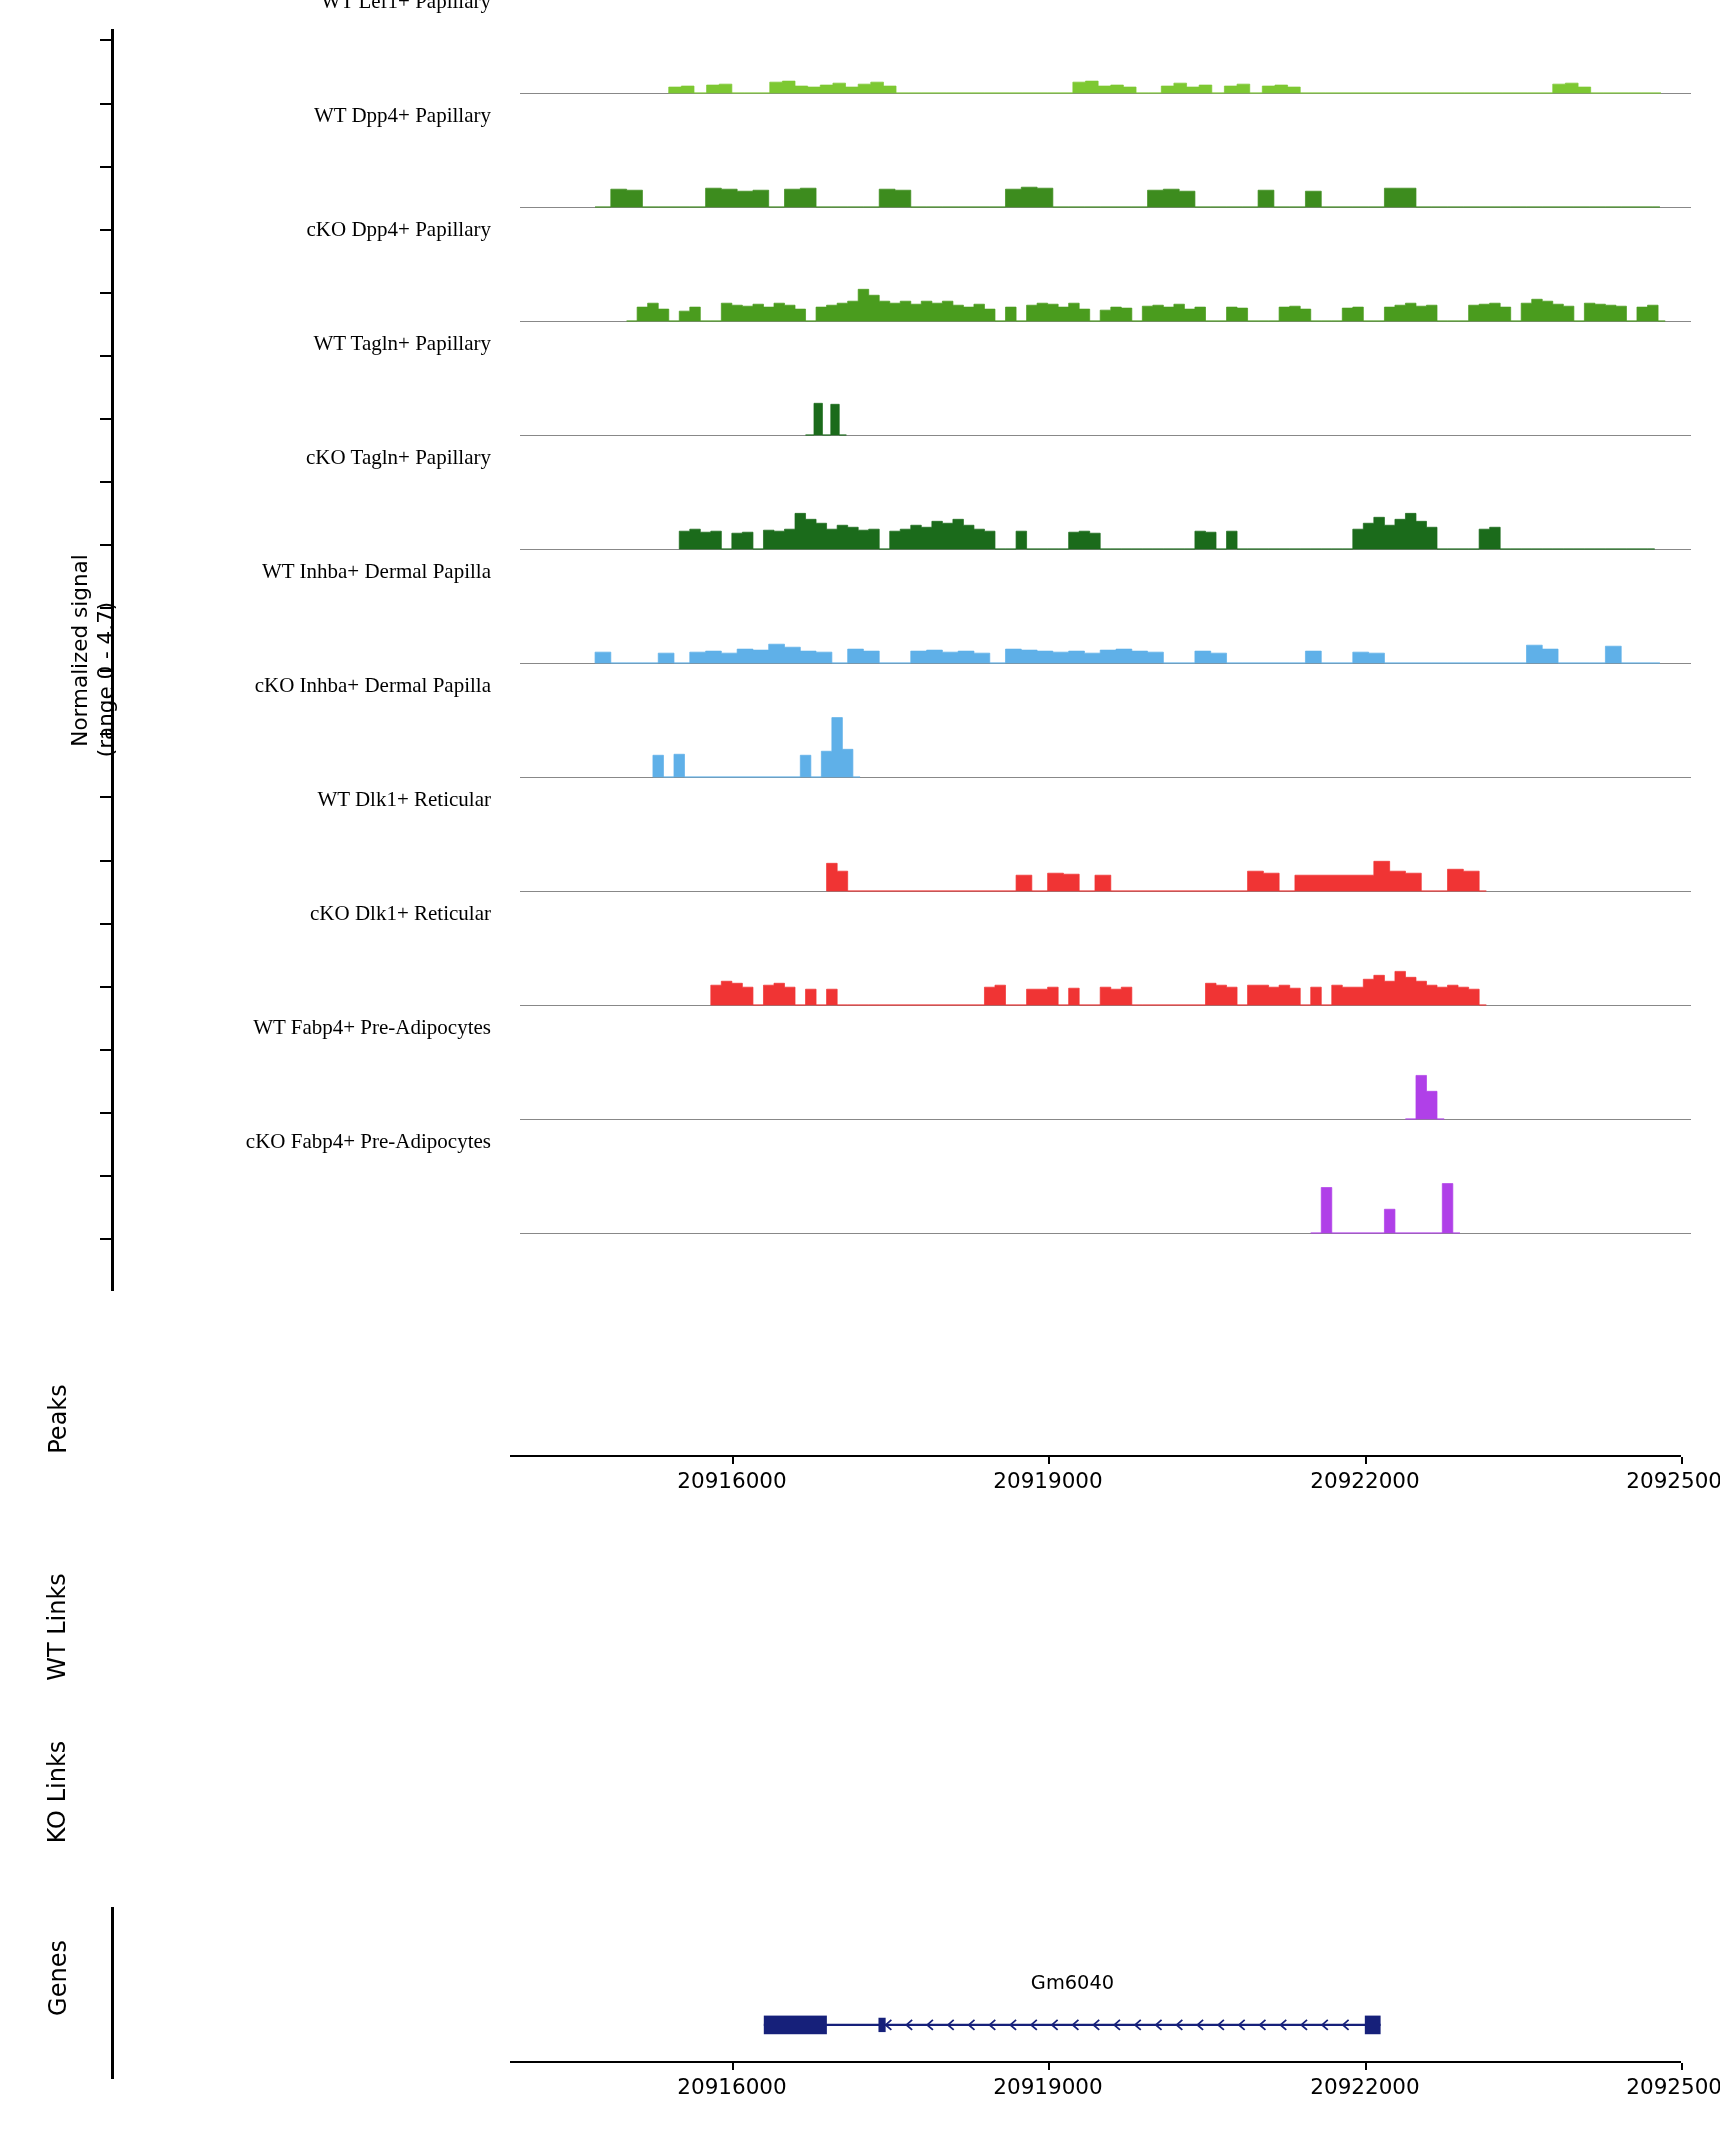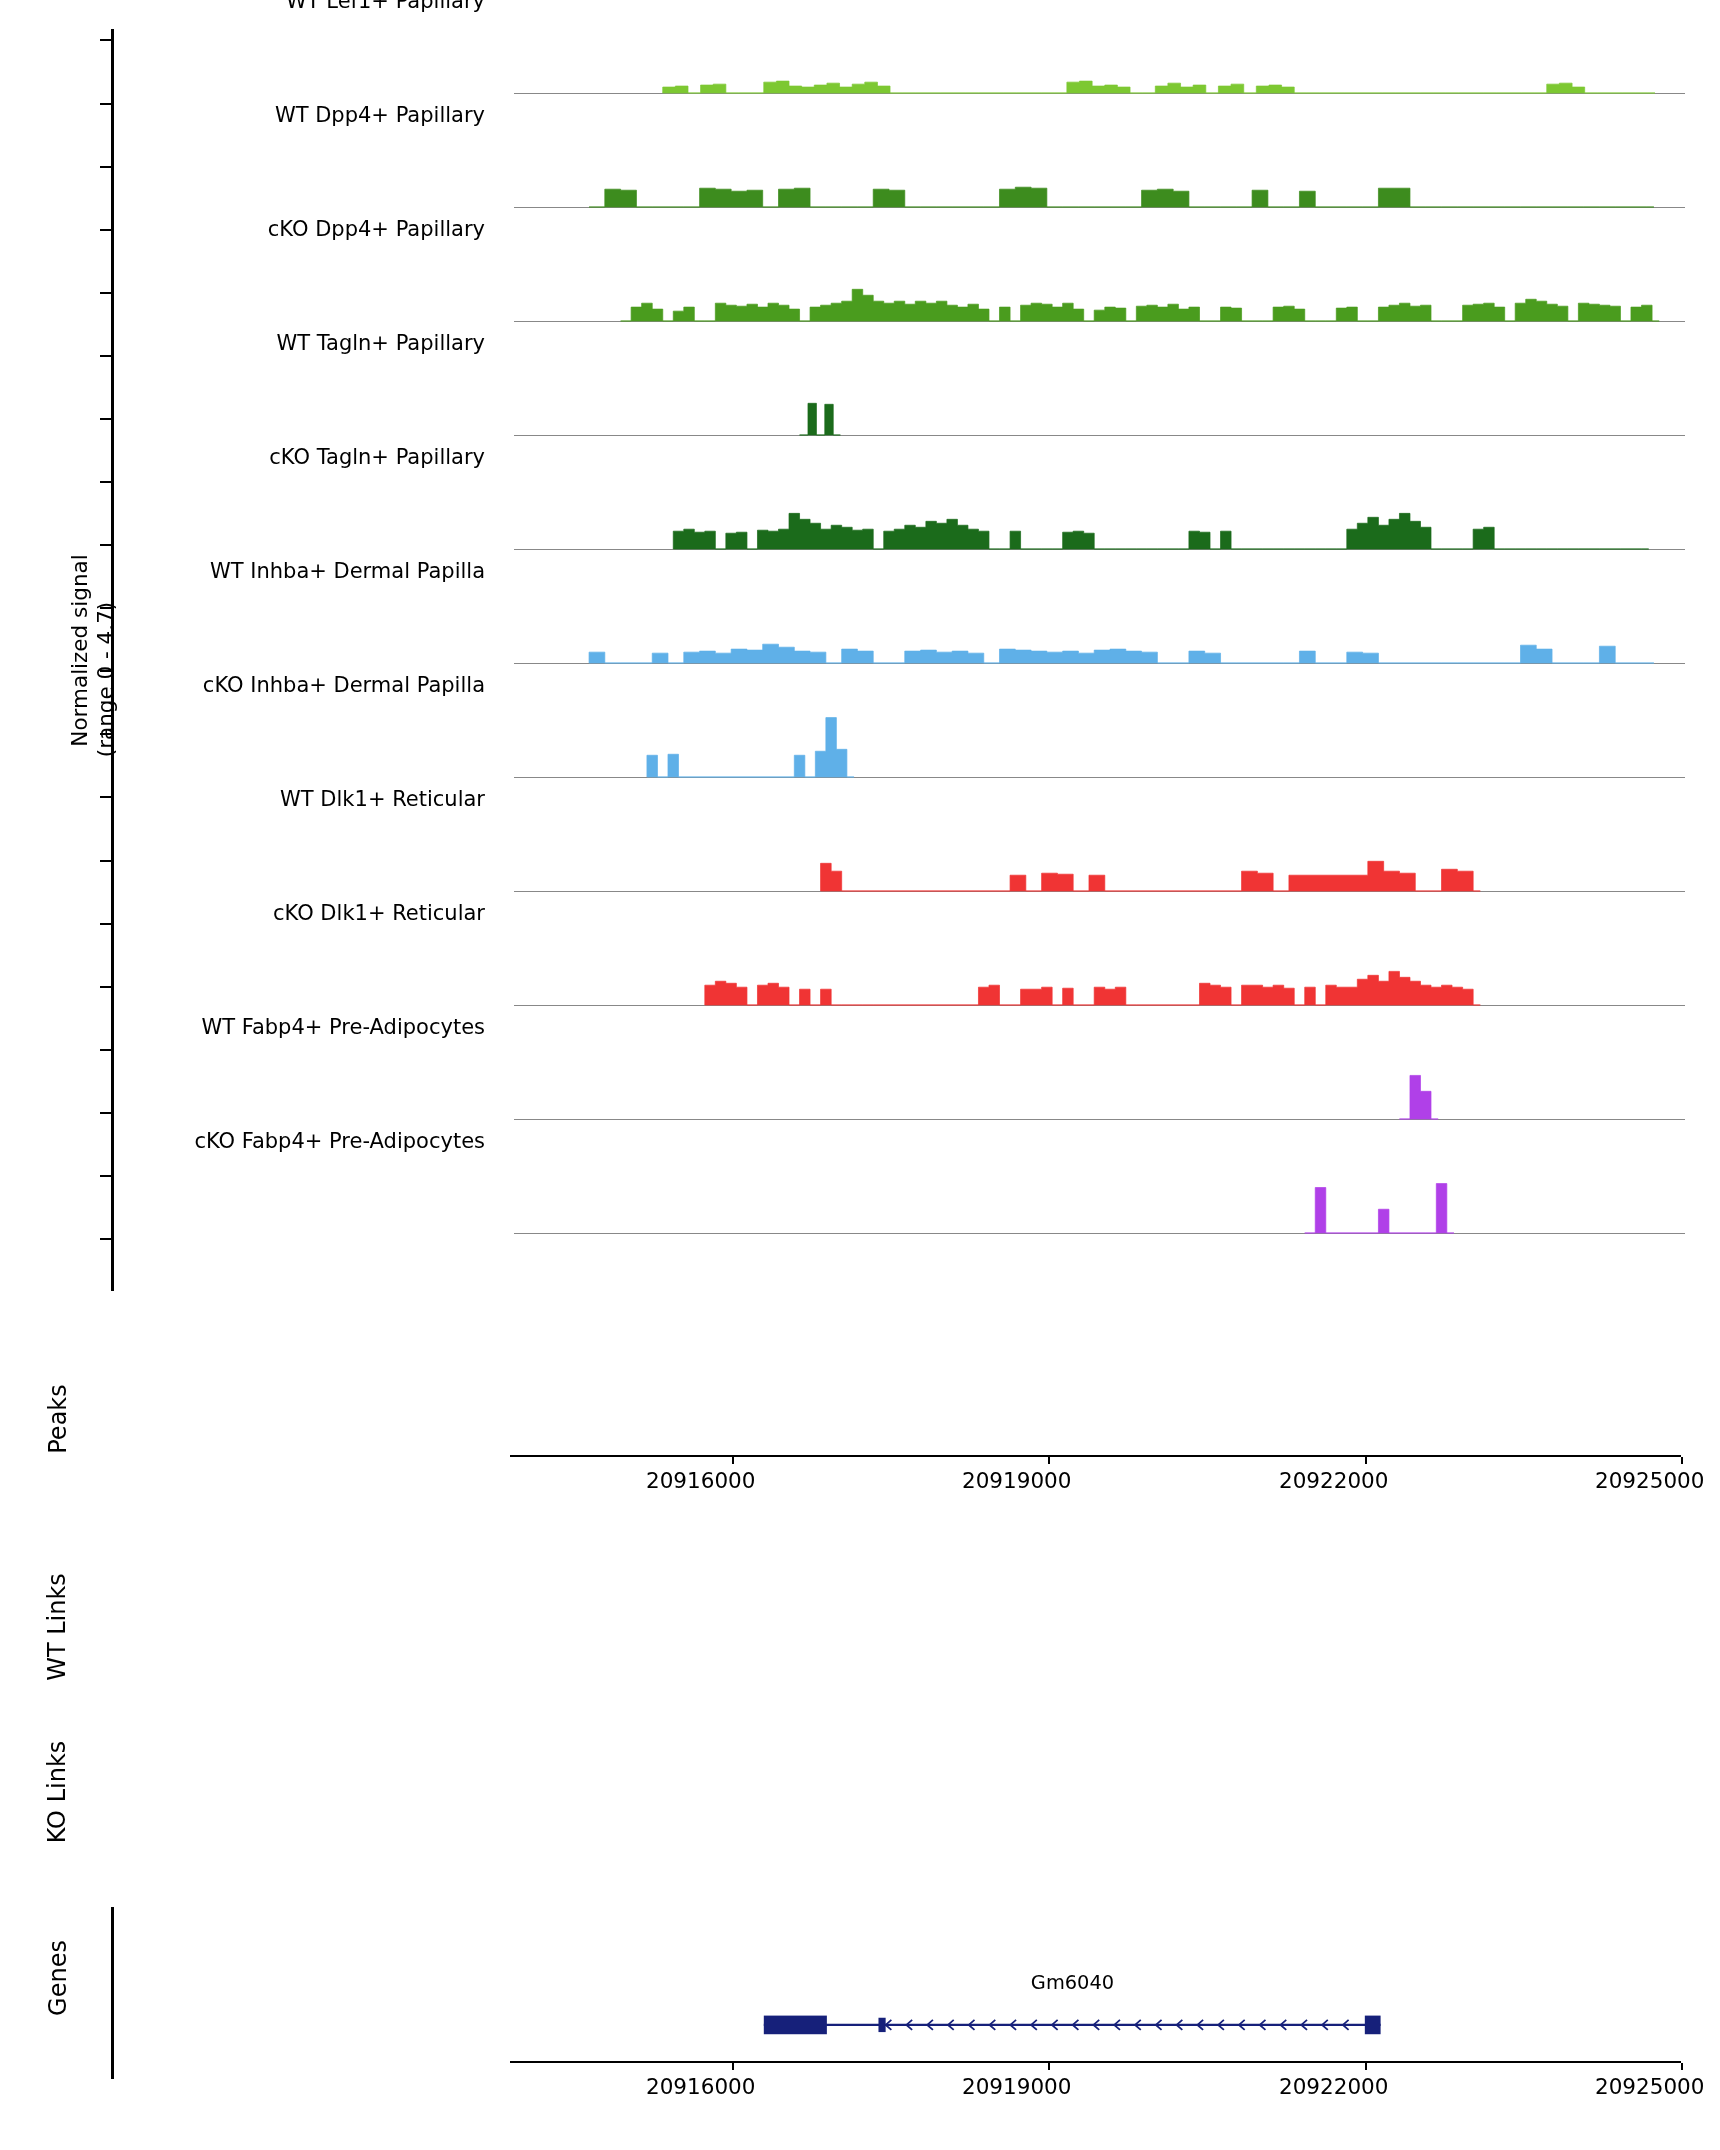--- a/index.html
+++ b/index.html
@@ -28,24 +28,25 @@
     position: absolute;
     transform-origin: center center;
     white-space: nowrap;
     font-size: 21.5px;
     color: #000;
   }
 
   
   #tracks {
     position: absolute;
-    left: 4px;
+    left: 10px;
     top: 0;
     width: 1702px;
     height: 1312px;
+    font-family: Liberation Serif, serif;
   }
   .track {
     position: absolute;
     left: 0;
     width: 1721px;
   }
   .track-label {
     position: absolute;
     right: 1240px;
     text-align: right;
@@ -92,20 +93,21 @@
   }
   .axis-tick {
     position: absolute;
     width: 2.2px;
     height: 7.2px;
     background: #000;
   }
   .axis-tick-label {
     position: absolute;
     font-size: 21.5px;
+    text-align: center;
     color: #000;
     white-space: nowrap;
   }
 
   
   .section-spine {
     position: absolute;
     width: 2.9px;
     background: #000;
   }

